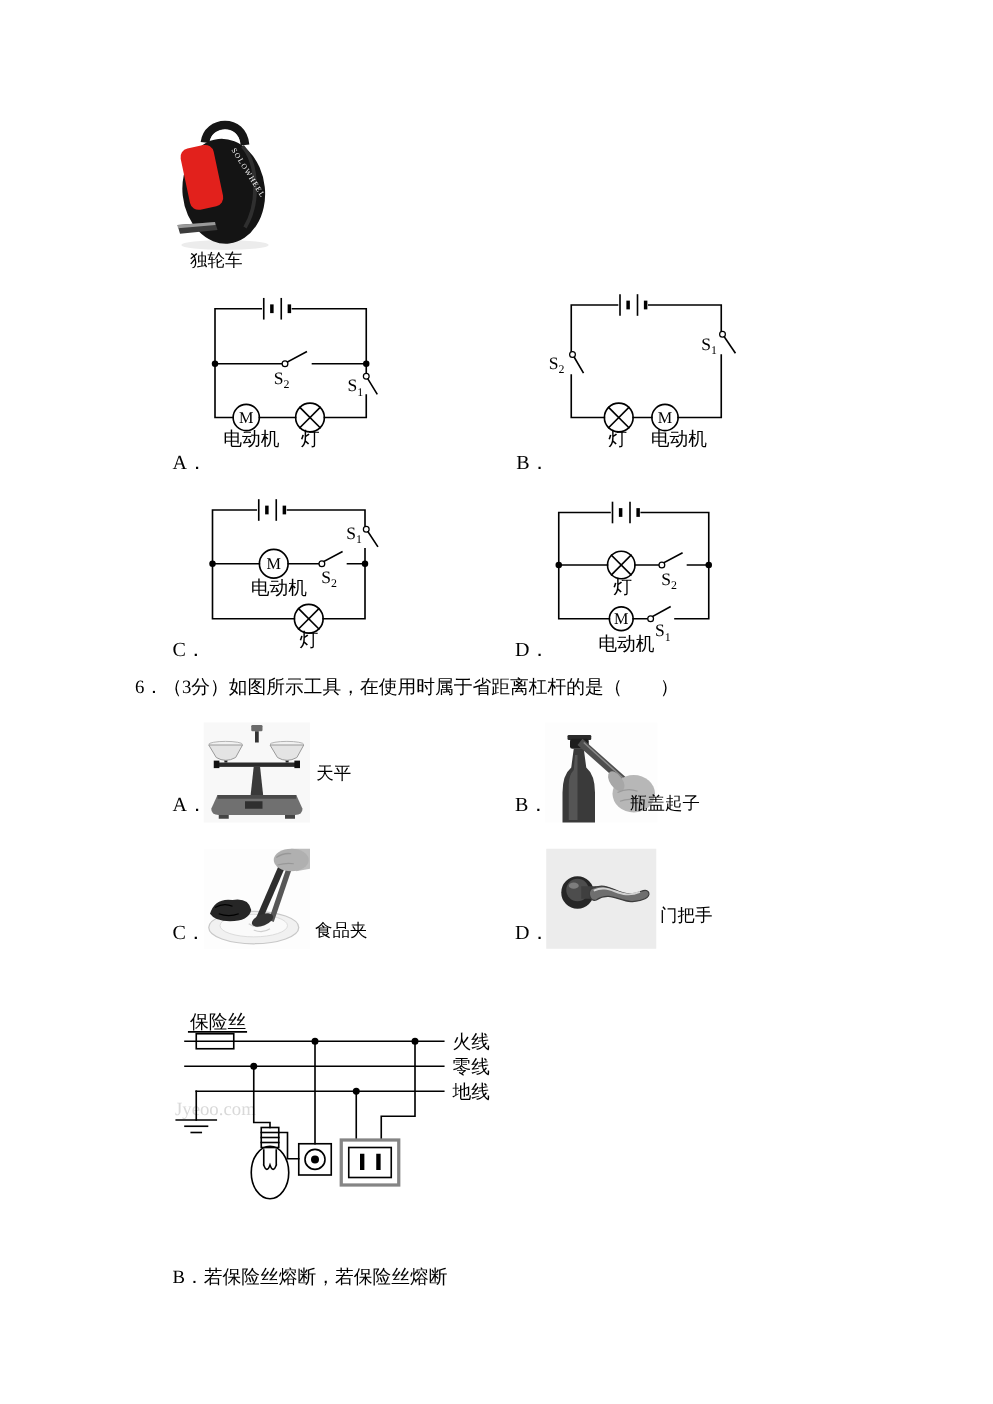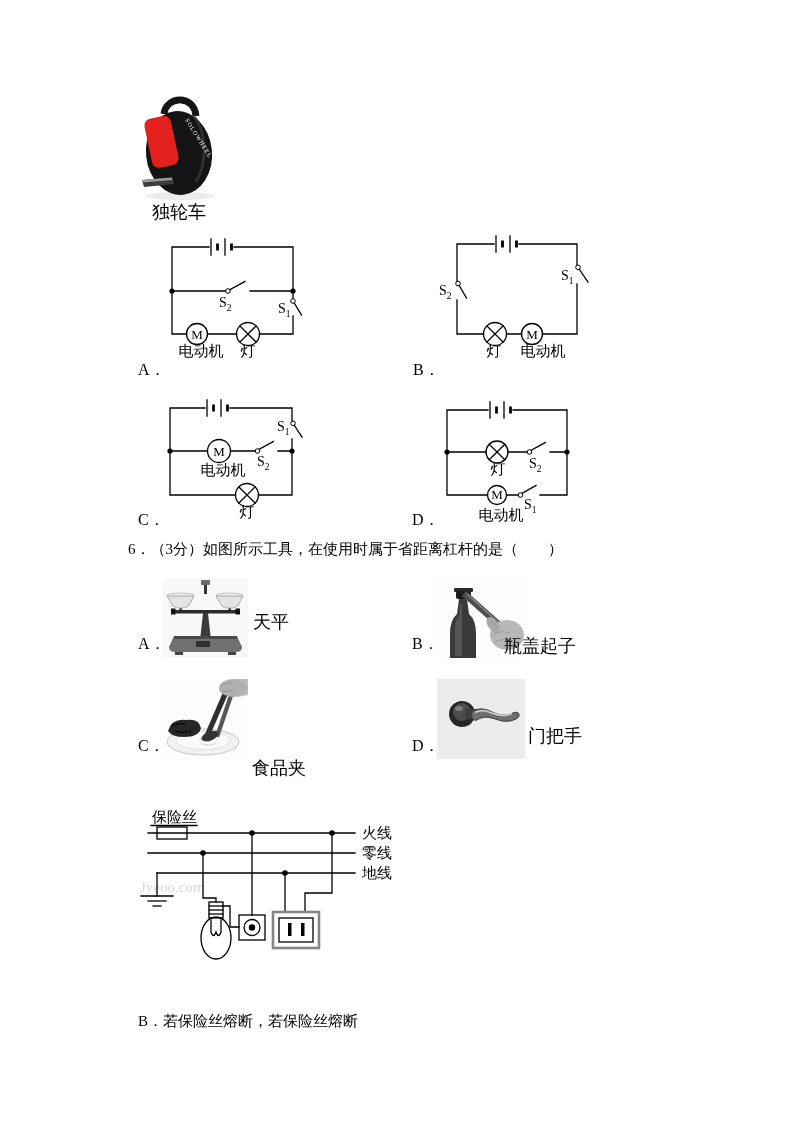--- a/index.html
+++ b/index.html
@@ -2,21 +2,21 @@
 <html><head>
 <meta charset="utf-8">
 <style>
   html,body{margin:0;padding:0;background:#fff;}
   .page{position:relative;width:794px;height:1123px;background:#fff;overflow:hidden;
         font-family:"Liberation Serif","DejaVu Serif",serif;color:#000;}
   .abs{position:absolute;}
   .qtext{font-size:15px;white-space:nowrap;}
   .optline{font-size:15px;white-space:nowrap;}
   .letter{font-size:16px;}
-  .caption{font-size:18px;white-space:nowrap;}
+  .caption{font-size:14px;white-space:nowrap;}
   svg{overflow:visible;}
   svg .w{stroke:#000;stroke-width:1.3;fill:none;stroke-linecap:square;}
   svg .bw{stroke:#000;stroke-width:2.8;fill:none;}
   svg .dot{fill:#000;stroke:none;}
   svg .pivot{fill:#fff;stroke:#000;stroke-width:1;}
   svg .lbl{font-size:15px;fill:#000;font-family:"Liberation Serif","DejaVu Serif",serif;}
   svg .slbl{font-size:14px;fill:#000;font-family:"Liberation Serif","DejaVu Serif",serif;}
   svg tspan.sub{font-size:9.5px;}
   svg .mtext{font-size:13px;fill:#000;text-anchor:middle;font-family:"Liberation Serif","DejaVu Serif",serif;}
   svg .mid{text-anchor:middle;}
@@ -167,21 +167,21 @@
     </g>
     <g>
       <circle class="pivot" cx="110.5" cy="100" r="2.3"></circle>
       <line class="w" x1="112.5" y1="98" x2="126" y2="90.5"></line>
     </g>
     <text class="slbl" x="114" y="114"><tspan>S</tspan><tspan class="sub" dy="3.5">1</tspan></text>
     <text class="lbl mid" x="91" y="125">电动机</text>
   </svg>
   <div class="abs letter" style="left:412px;top:510px">D．</div>
 
-  <div class="abs qtext" style="left:128px;top:540px">6．（3分）如图所示工具，在使用时属于省距离杠杆的是（　　）</div>
+  <div class="abs qtext" style="left:108px;top:540px">6．（3分）如图所示工具，在使用时属于省距离杠杆的是（　　）</div>
 
   <div class="abs letter" style="left:138px;top:634px">A．</div>
   <svg class="abs" style="left:163px;top:578px" width="85" height="80" viewBox="0 0 85 80">
     <rect width="85" height="80" fill="#f8f8f8"></rect>
     <rect x="38" y="2" width="9" height="5" rx="1" fill="#6b6b6b"></rect>
     <rect x="41" y="7" width="3" height="9" fill="#333"></rect>
     <rect x="11" y="32" width="63" height="3.5" fill="#2b2b2b"></rect>
     <rect x="8" y="30.5" width="4.5" height="6" fill="#111"></rect>
     <rect x="72.5" y="30.5" width="4.5" height="6" fill="#111"></rect>
     <rect x="16.5" y="24" width="2.4" height="8" fill="#222"></rect>
@@ -222,21 +222,21 @@
     <path d="M5 52 Q9 39 23 41 Q36 39 38 49 Q36 58 21 58 Q9 58 5 52 Z" fill="#262626"></path>
     <path d="M9 47 q 7 -4 14 -1 M12 52 q 8 3 16 0" stroke="#000" stroke-width="1" fill="none"></path>
     <path d="M36 60 q 6 4 12 1 M40 65 q 7 3 13 -1" stroke="#cfcfcf" stroke-width="1" fill="none"></path>
     <path d="M64 4 L42 55 L46.5 57.5 L68 8 Z" fill="#2e2e2e"></path>
     <path d="M69 7 L52 57 L56 58.5 L72.5 10 Z" fill="#575757"></path>
     <ellipse cx="47" cy="57" rx="9" ry="4.5" fill="#333" transform="rotate(-22 47 57)"></ellipse>
     <path d="M70 0 L85 0 L85 16 L74 18 Z" fill="#bdbdbd"></path>
     <ellipse cx="70" cy="9" rx="14" ry="9" fill="#b0b0b0"></ellipse>
     <path d="M58 7 q 6 -4 12 -3 M59 13 q 7 -2 13 -1" stroke="#989898" stroke-width="1" fill="none"></path>
   </svg>
-  <div class="abs caption" style="left:252px;top:756px">食品夹</div>
+  <div class="abs caption" style="left:252px;top:736px">食品夹</div>
 
   <div class="abs letter" style="left:412px;top:736px">D．</div>
   <svg class="abs" style="left:437px;top:679px" width="88" height="80" viewBox="0 0 88 80">
     <rect width="88" height="80" fill="#ececec"></rect>
     <circle cx="25" cy="35" r="13" fill="#262626"></circle>
     <circle cx="25" cy="33" r="9" fill="#4d4d4d"></circle>
     <ellipse cx="22" cy="29.5" rx="4" ry="2.5" fill="#7d7d7d"></ellipse>
     <rect x="28" y="30" width="12" height="10" fill="#3f3f3f"></rect>
     <path d="M36 32 C 52 24, 58 42, 76 34 C 83 31, 84 38, 79 40 C 62 48, 54 32, 40 41 C 35 43, 33 35, 36 32 Z" fill="#6f6f6f" stroke="#3c3c3c" stroke-width="1"></path>
     <path d="M38 33.5 C 52 27, 58 41.5, 75 34.5" stroke="#d2d2d2" stroke-width="1.5" fill="none"></path>

